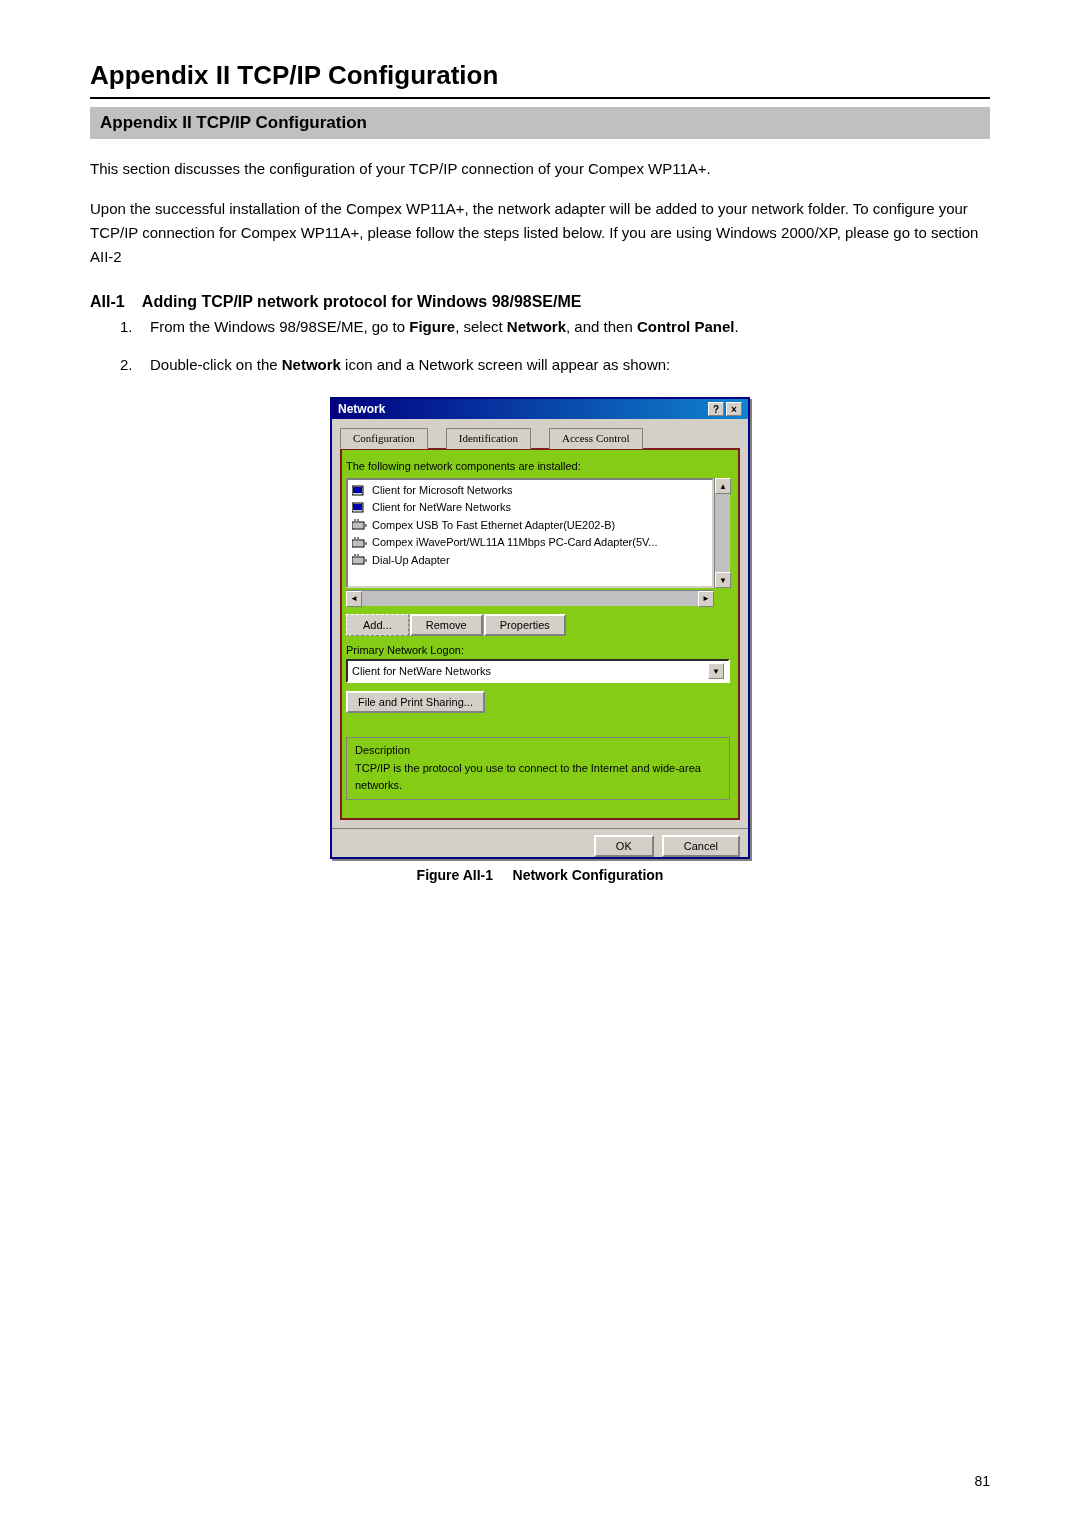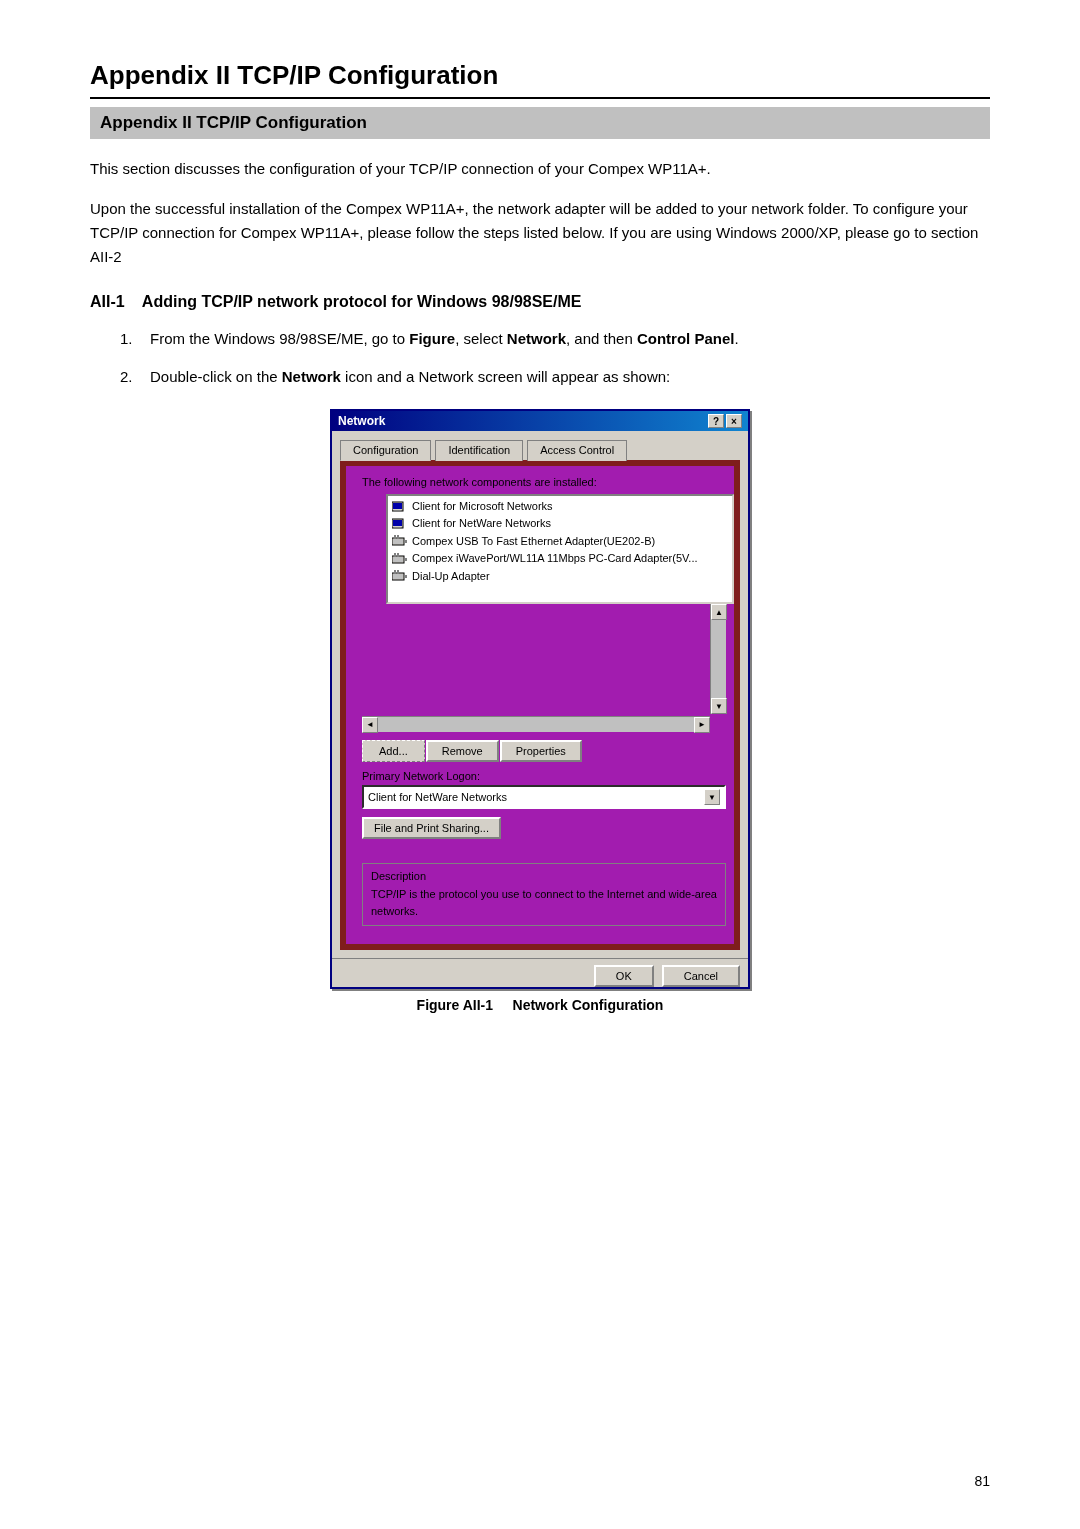--- a/index.html
+++ b/index.html
@@ -47,21 +47,21 @@
       line-height: 1.6;
       margin-bottom: 16px;
       font-family: Arial, sans-serif;
     }
 
     
     .subsection-heading {
       font-size: 16px;
       font-weight: bold;
       font-family: Arial, sans-serif;
-      margin-bottom: 16px;
+      margin-bottom: 4px;
       margin-top: 24px;
     }
 
     
     .numbered-list {
       list-style: none;
       padding-left: 30px;
       margin-bottom: 16px;
     }
 
@@ -136,22 +136,23 @@
       font-family: "Marlett", Arial, sans-serif;
     }
 
     .win-body {
       padding: 8px;
     }
 
     
     .win-tabs {
       display: flex;
-      gap: 2px;
+      gap: 16px;
       margin-bottom: 0;
+      font-family: Liberation Serif, serif;
     }
 
     .win-tab {
       padding: 3px 12px;
       border: 1px solid #808080;
       border-bottom: none;
       background: #d4d0c8;
       font-size: 11px;
       cursor: pointer;
       margin-right: 2px;
@@ -160,23 +161,23 @@
     }
 
     .win-tab.active {
       background: #d4d0c8;
       border-bottom: 1px solid #d4d0c8;
       z-index: 2;
       padding-bottom: 4px;
     }
 
     .win-tab-content {
-      border: 6px solid #7f1d1d;
-      background: #a21caf;
-      padding: 10px 8px 8px 16px;
+      border: 2px solid #7f1d1d;
+      background: #84cc16;
+      padding: 10px 8px 8px 4px;
     }
 
     .win-label {
       font-size: 11px;
       margin-bottom: 6px;
     }
 
     .win-listbox-items {
       padding: 2px;
     }
@@ -337,21 +338,20 @@
     }
 
     .win-listbox-inner {
       width: calc(100% - 16px);
       height: 110px;
       overflow: hidden;
       background: #fff;
       border: 2px solid;
       border-color: #808080 #d4d0c8 #d4d0c8 #808080;
       float: left;
-      margin-left: 24px;
     }
 
     .win-vscroll {
       width: 16px;
       height: 110px;
       background: #d4d0c8;
       border-left: 1px solid #808080;
       display: flex;
       flex-direction: column;
       float: right;

